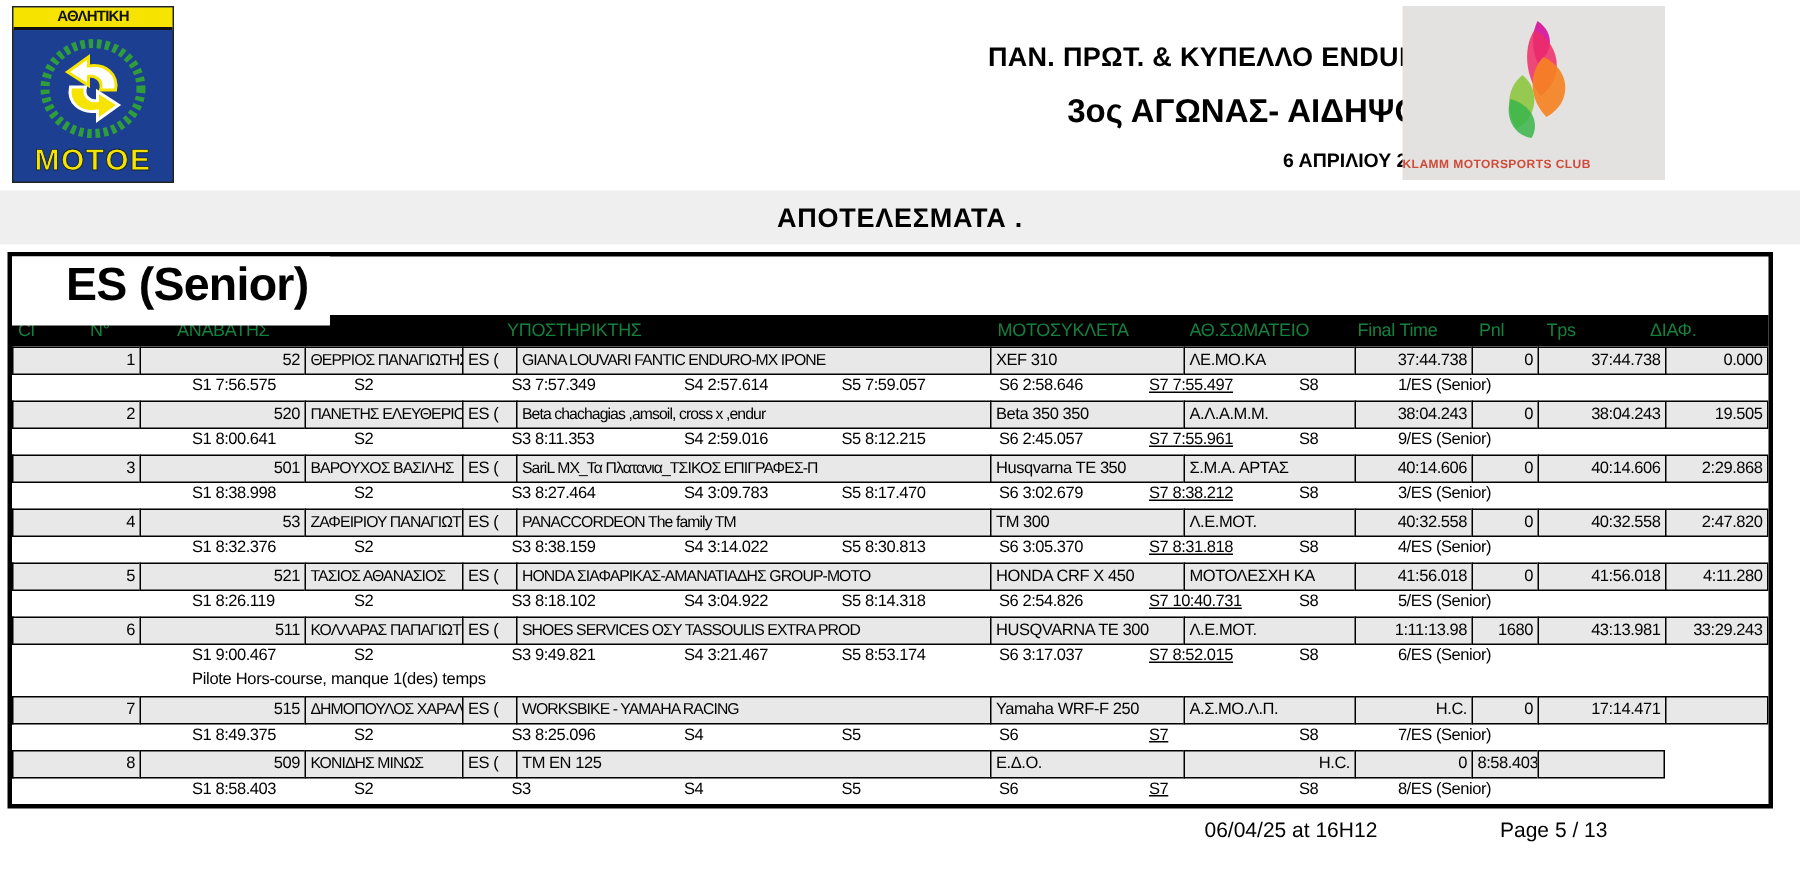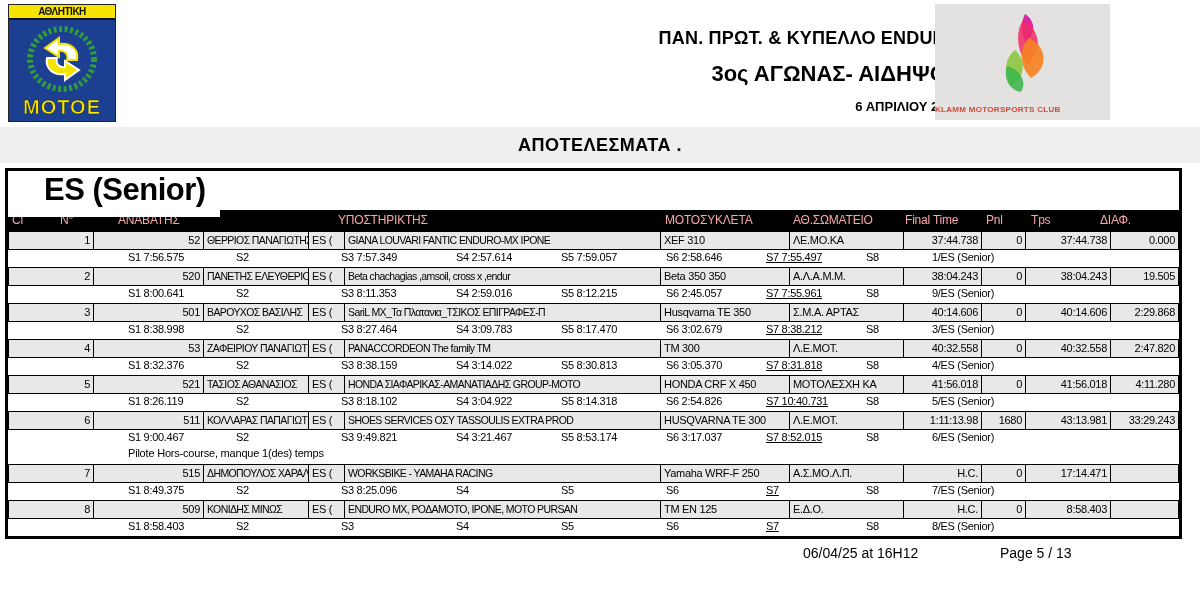--- a/index.html
+++ b/index.html
@@ -21,21 +21,21 @@
   .right-logo svg { position:absolute; top:4px; left:50%; transform:translateX(-50%); }
   .right-logo .caption { position:relative; font-size:8px; font-weight:bold; color:#cf4a38; margin-bottom:6px; letter-spacing:0.3px; }
 
   .results-band { position:absolute; left:0; top:127px; width:1200px; height:36px; background:#efefef; display:flex; align-items:center; justify-content:center; }
   .results-band .txt { font-size:18px; font-weight:bold; letter-spacing:0.5px; }
 
   
   .table-wrap { position:absolute; left:5px; top:168px; width:1177px; border:3px solid #000; background:#fff; }
   .table-head { position:relative; height:60px; }
   .head-bar { position:absolute; left:0; top:39px; width:100%; height:21px; background:#000; }
-  .head-bar span { position:absolute; top:3px; color:#fca5a5; font-size:12px; letter-spacing:-0.2px; white-space:nowrap; }
+  .head-bar span { position:absolute; top:3px; color:#15803d; font-size:12px; letter-spacing:-0.2px; white-space:nowrap; }
   .cat-title-box { position:absolute; left:0; top:0; width:212px; height:46px; background:#fff; z-index:2; }
   .cat-title { position:absolute; left:36px; top:1px; font-size:31px; font-weight:bold; letter-spacing:-0.5px; white-space:nowrap; }
 
   .rows { position:relative; }
   .main-row { display:grid; grid-template-columns:85px 110px 105px 36px 316px 129px 114px 78px 44px 85px 1fr; height:19px; }
   .main-row .cell { background:#e8e8e8; border:1px solid #000; border-right:none; font-size:11px; line-height:17px; padding:0 3px; white-space:nowrap; overflow:hidden; letter-spacing:-0.3px; }
   .main-row .cell:last-child { border-right:1px solid #000; }
   .main-row .num { text-align:right; }
   .main-row .cond { letter-spacing:-0.6px; font-size:10.5px; }
 
@@ -306,21 +306,20 @@
     </div>
 
   </div>
 
   <div class="rider-block">
     <div class="main-row">
       <div class="cell num">8</div>
       <div class="cell num">509</div>
       <div class="cell cond">ΚΟΝΙΔΗΣ ΜΙΝΩΣ</div>
       <div class="cell">ES (</div>
-      <div class="cell cond">ENDURO MX, ΡΟΔΑΜΟΤΟ, IPONE, MOTO PURSAN</div>
       <div class="cell">TM EN 125</div>
       <div class="cell">Ε.Δ.Ο.</div>
       <div class="cell num">H.C.</div>
       <div class="cell num">0</div>
       <div class="cell num">8:58.403</div>
       <div class="cell num"></div>
     </div>
     <div class="splits-row">
       <span class="s0">S1 8:58.403</span>
       <span class="s1">S2</span>

